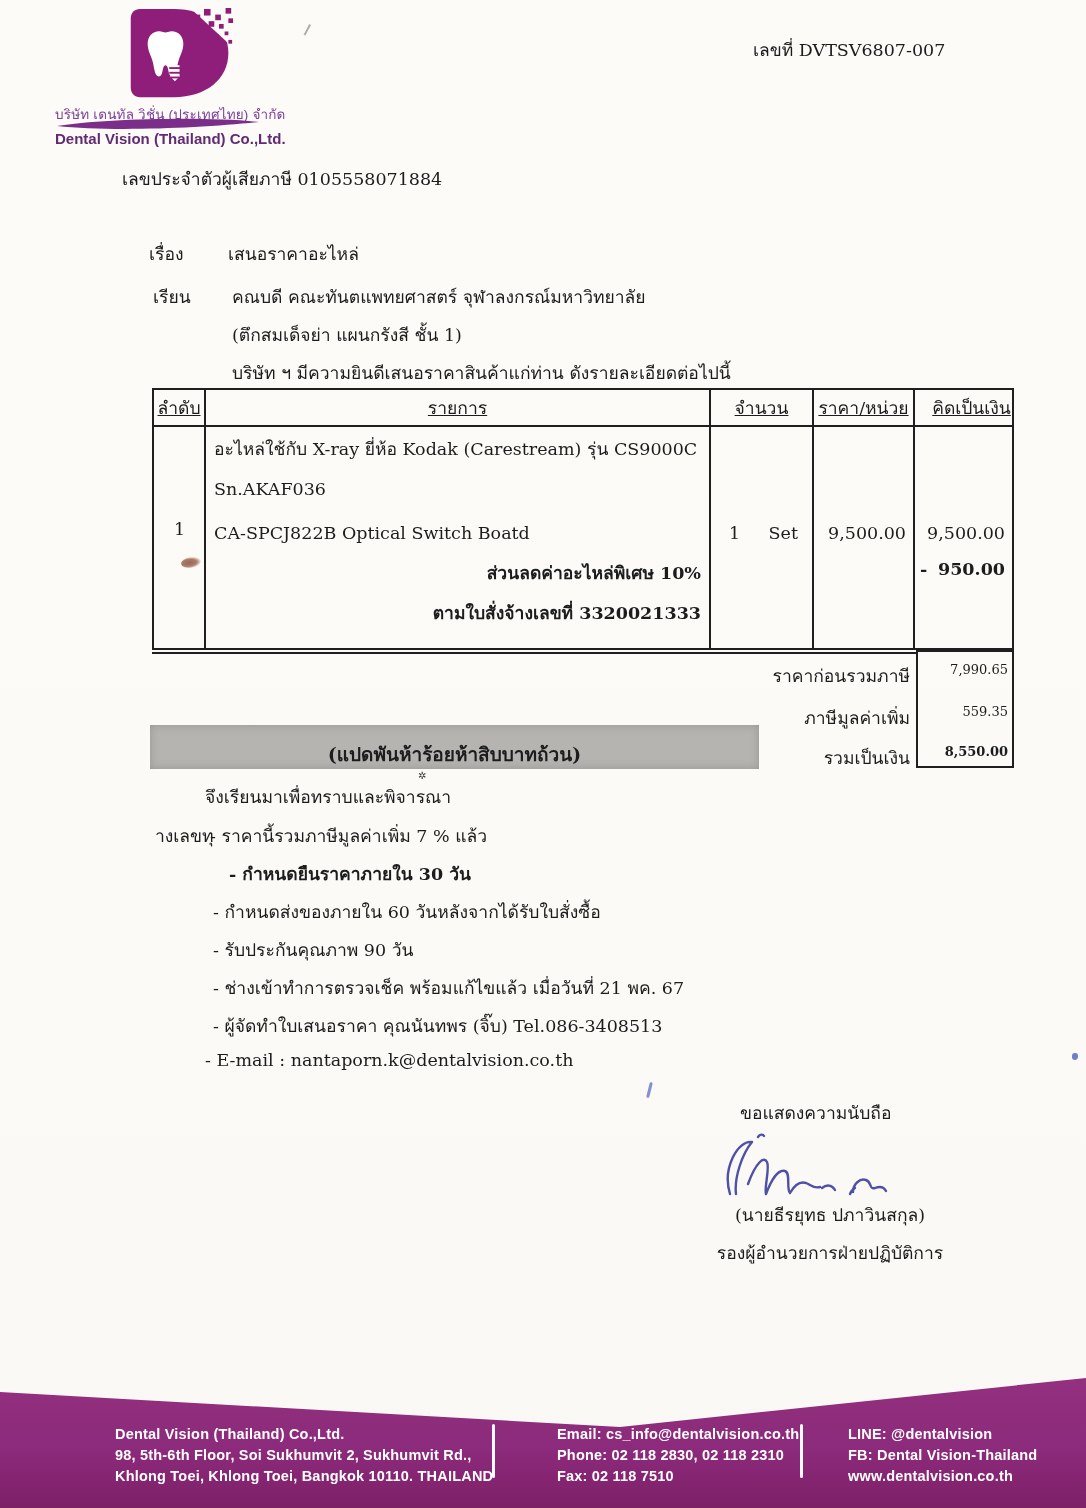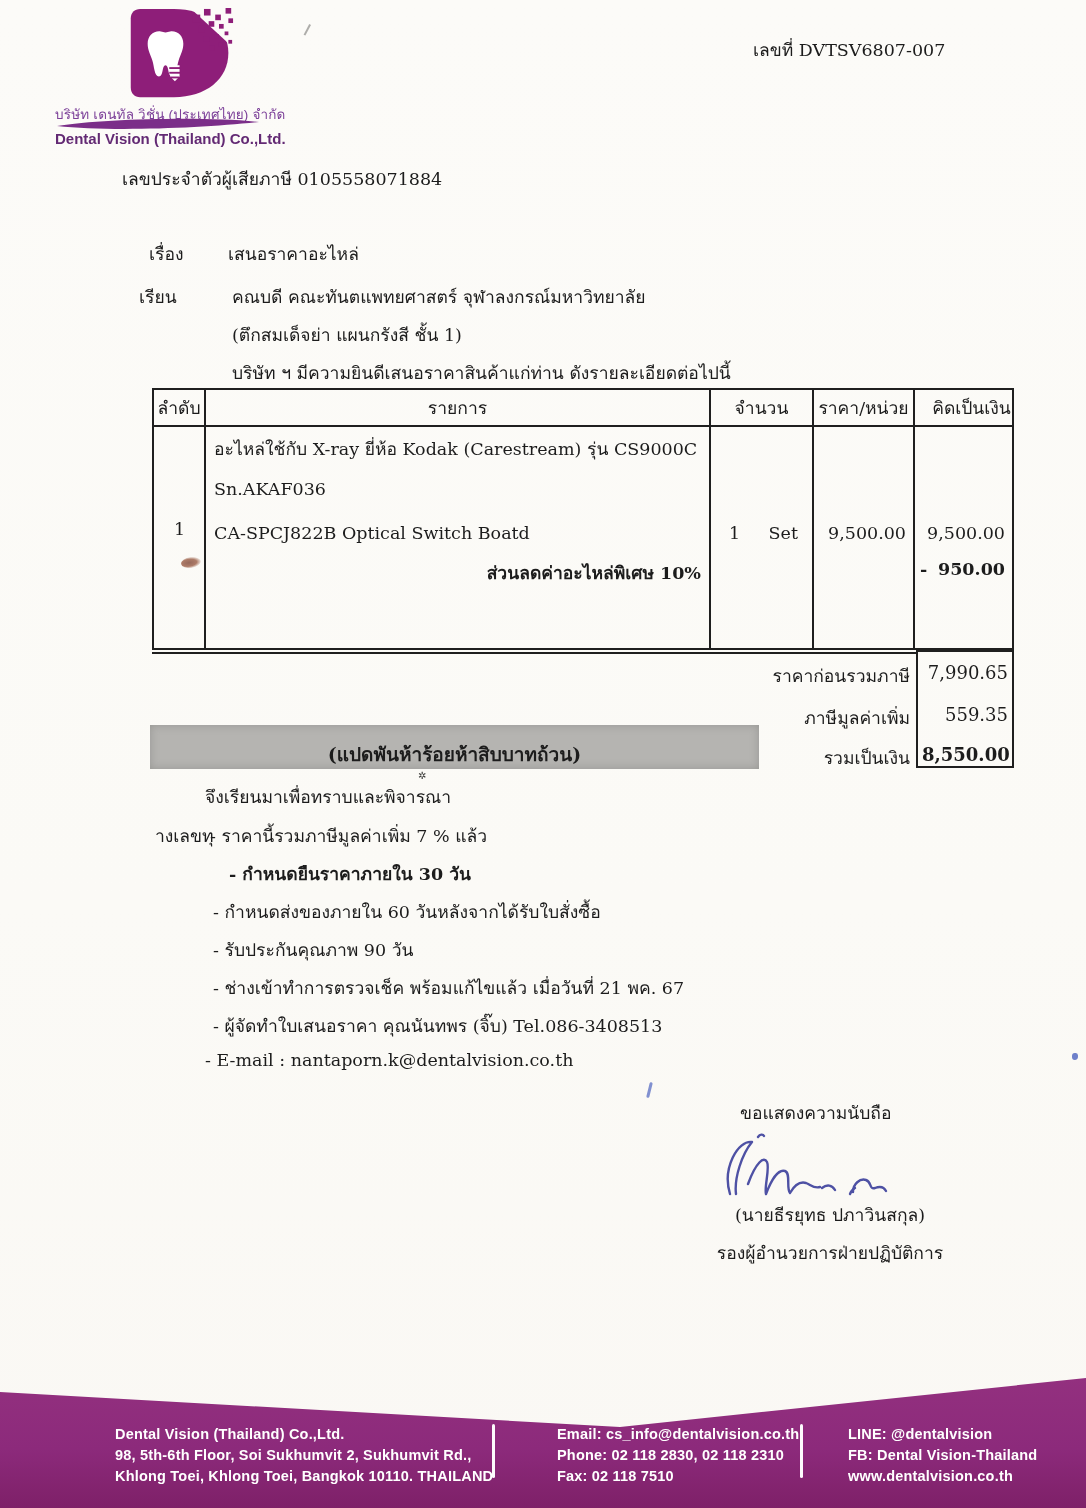--- a/index.html
+++ b/index.html
@@ -14,41 +14,41 @@
 
   
   .brand-thai { left:55px; top:103px; font-size:13.5px; color:#7c4099; letter-spacing:.2px; font-family:"Liberation Sans", sans-serif; }
   .brand-eng  { left:55px; top:130px; font-size:15px; font-weight:bold; color:#632a74; font-family:"Liberation Sans", sans-serif; }
   .doc-no { left:753px; top:36px; }
   .tax-id { left:122px; top:165px; }
 
   
   .l-subject-label { left:149px; top:240px; }
   .l-subject       { left:228px; top:240px; }
-  .l-to-label      { left:139px; top:283px; }
+  .l-to-label      { left:153px; top:283px; }
   .l-to            { left:232px; top:283px; }
   .l-to-sub        { left:232px; top:321px; }
   .l-intro         { left:232px; top:359px; }
 
   
   .tbl { position:absolute; left:152px; top:388px; width:862px; height:262px; border:2px solid #1f1f1f; }
   .tbl-head { display:flex; height:37px; border-bottom:2px solid #1f1f1f; }
-  .tbl-head > div { border-right:2px solid #1f1f1f; display:flex; align-items:center; justify-content:center; font-size:17.5px; }
+  .tbl-head > div { border-right:2px solid #1f1f1f; display:flex; align-items:center; justify-content:center; font-size:17.5px;text-decoration:underline; }
   .tbl-head > div:last-child { border-right:none;margin-left:16px; }
   .tbl-body { display:flex; height:221px; }
   .tbl-body > div { border-right:2px solid #1f1f1f; position:relative; }
   .tbl-body > div:last-child { border-right:none; }
   .c1 { width:52px; } .c2 { width:505px; } .c3 { width:103px; } .c4 { width:101px; } .c5 { flex:1; }
   .cell-abs { position:absolute; white-space:nowrap; font-size:17.5px; }
 
   
   .tot-line { position:absolute; left:152px; top:652px; width:764px; height:2px; background:#1f1f1f; }
   .tot-box { position:absolute; left:916px; top:650px; width:98px; height:118px; border:2px solid #1f1f1f; }
   .tot-label { position:absolute; width:300px; text-align:right; right:176px; font-size:17.5px; }
-  .tot-val   { position:absolute; width:86px;  text-align:right; right:78px;  font-size:18px; }
+  .tot-val   { position:absolute; width:86px;  text-align:right; right:78px;  font-size:13px; }
 
   
   .band { position:absolute; left:150px; top:725px; width:609px; height:44px;
           background:#b5b4b1; box-shadow:inset 0 0 8px rgba(120,120,118,.5);
           display:flex; align-items:flex-end; justify-content:center; }
   .band span { font-size:19px; font-weight:bold; }
 
   .closing { left:205px; top:783px; }
 
   
@@ -146,20 +146,21 @@
     </div>
     <div class="tbl-body">
       <div class="c1">
         <span class="cell-abs" style="left:20px; top:92px;">1</span>
       </div>
       <div class="c2">
         <span class="cell-abs" style="left:8px; top:8px;">อะไหล่ใช้กับ X-ray ยี่ห้อ Kodak  (Carestream)  รุ่น CS9000C</span>
         <span class="cell-abs" style="left:8px; top:52px;">Sn.AKAF036</span>
         <span class="cell-abs" style="left:8px; top:96px;">CA-SPCJ822B  Optical Switch Boatd</span>
         <span class="cell-abs bold" style="right:8px; top:132px;">ส่วนลดค่าอะไหล่พิเศษ 10%</span>
+        <span class="cell-abs bold" style="right:8px; top:172px;">ตามใบสั่งจ้างเลขที่ 3320021333</span>
       </div>
       <div class="c3">
         <span class="cell-abs" style="left:18px; top:96px;">1</span>
         <span class="cell-abs" style="right:14px; top:96px;">Set</span>
       </div>
       <div class="c4">
         <span class="cell-abs" style="right:7px; top:96px;">9,500.00</span>
       </div>
       <div class="c5">
         <span class="cell-abs" style="right:7px; top:96px;">9,500.00</span>

